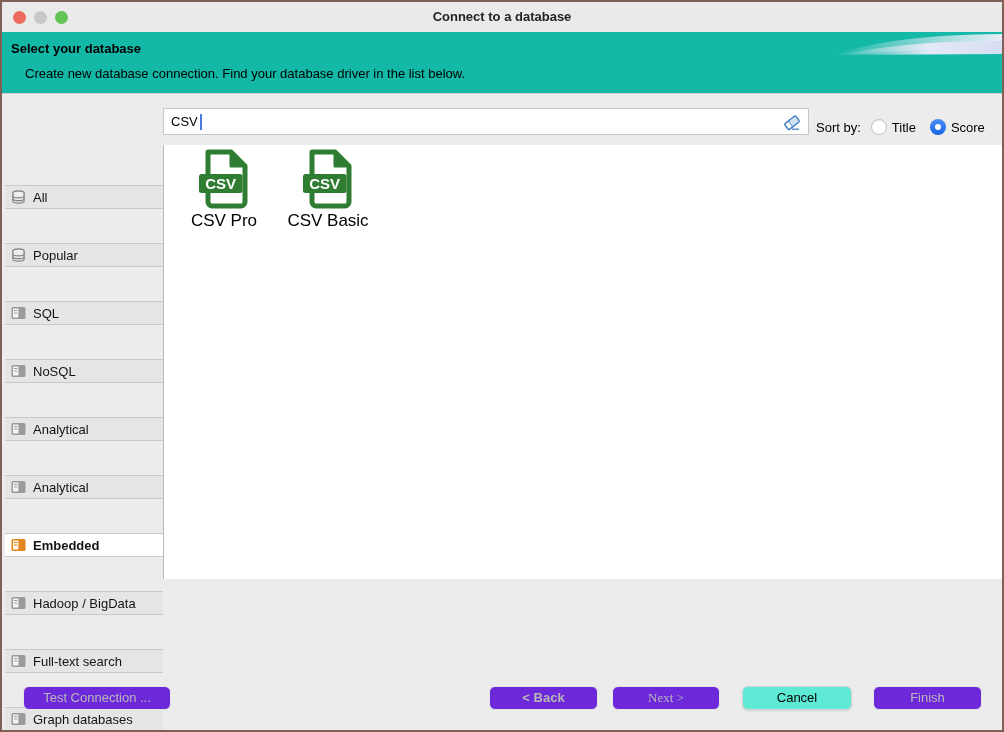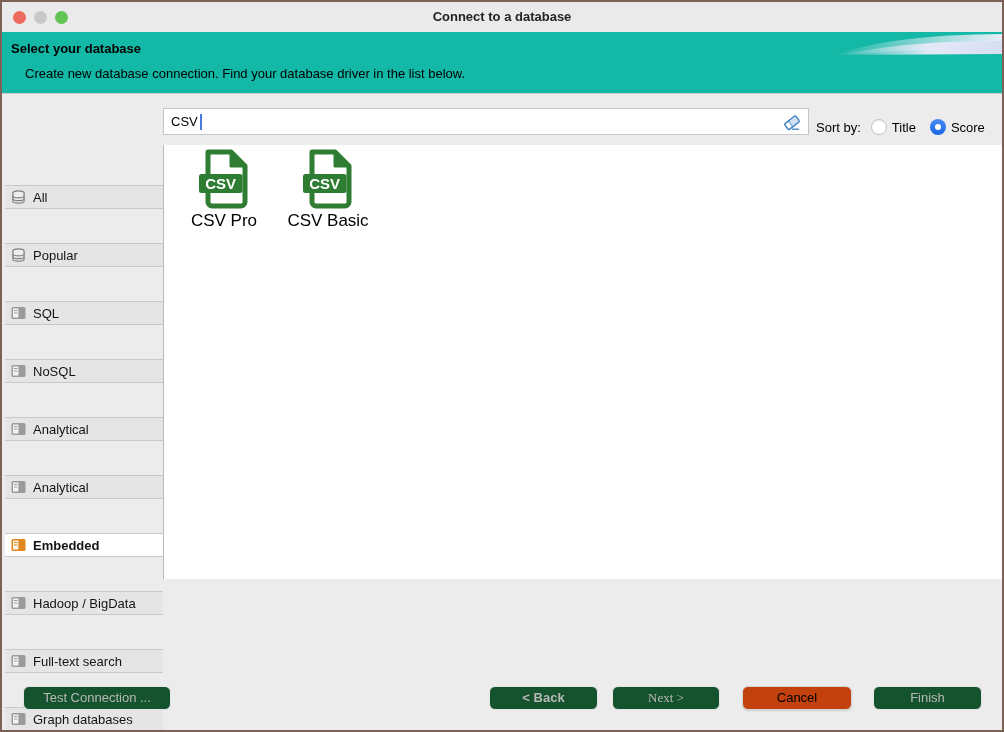--- a/index.html
+++ b/index.html
@@ -44,22 +44,22 @@
   
   .content { position:absolute; left:161px; top:143px; width:839px; height:434px; background:#ffffff; border-left:1px solid #b9b9b9; }
   .driver { position:absolute; top:3px; width:104px; text-align:center; cursor:default; }
   .driver-0 { left:8px; }
   .driver-1 { left:112px; }
   .driver-icon { width:55px; height:61px; display:block; margin:0 auto; }
   .driver-label { font-size:17px; color:#000; margin-top:2px; }
 
   
   .btn { position:absolute; top:684px; height:24px; border-radius:6px; font-size:13px; line-height:22px; text-align:center; }
-  .btn-disabled { background:#14532d; color:#b9b8b8; border:1px solid #e6e5e5; }
-  .btn-normal { background:#c2410c; color:#000; border:1px solid #d6d6d6; box-shadow:0 1px 2px rgba(0,0,0,0.13); }
+  .btn-disabled { background:#6d28d9; color:#b9b8b8; border:1px solid #e6e5e5; }
+  .btn-normal { background:#5eead4; color:#000; border:1px solid #d6d6d6; box-shadow:0 1px 2px rgba(0,0,0,0.13); }
   .btn-test { left:21px; width:148px; }
   .btn-back { left:487px; width:109px;font-weight:bold; }
   .btn-next { left:610px; width:108px;font-family:Liberation Serif, serif; }
   .btn-cancel { left:740px; width:110px; }
   .btn-finish { left:871px; width:109px;text-align:center; }
 </style>
 </head>
 <body>
 
 <div class="window">

